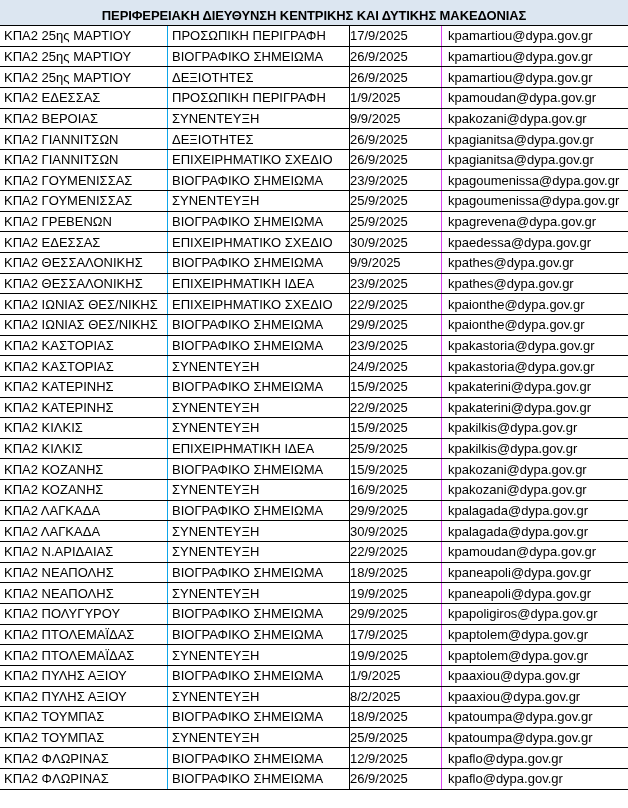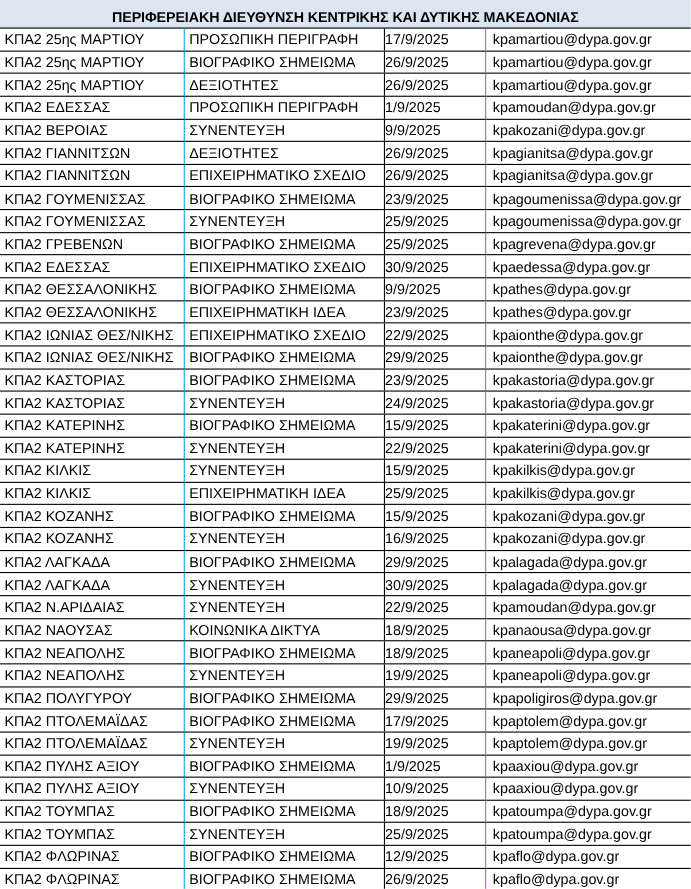--- a/index.html
+++ b/index.html
@@ -178,26 +178,20 @@
           <td class="c3">30/9/2025</td>
           <td class="c4">kpalagada@dypa.gov.gr</td>
         </tr>
         <tr>
           <td class="c1">ΚΠΑ2 Ν.ΑΡΙΔΑΙΑΣ</td>
           <td class="c2">ΣΥΝΕΝΤΕΥΞΗ</td>
           <td class="c3">22/9/2025</td>
           <td class="c4">kpamoudan@dypa.gov.gr</td>
         </tr>
         <tr>
-          <td class="c1">ΚΠΑ2 ΝΑΟΥΣΑΣ</td>
-          <td class="c2">ΚΟΙΝΩΝΙΚΑ ΔΙΚΤΥΑ</td>
-          <td class="c3">18/9/2025</td>
-          <td class="c4">kpanaousa@dypa.gov.gr</td>
-        </tr>
-        <tr>
           <td class="c1">ΚΠΑ2 ΝΕΑΠΟΛΗΣ</td>
           <td class="c2">ΒΙΟΓΡΑΦΙΚΟ ΣΗΜΕΙΩΜΑ</td>
           <td class="c3">18/9/2025</td>
           <td class="c4">kpaneapoli@dypa.gov.gr</td>
         </tr>
         <tr>
           <td class="c1">ΚΠΑ2 ΝΕΑΠΟΛΗΣ</td>
           <td class="c2">ΣΥΝΕΝΤΕΥΞΗ</td>
           <td class="c3">19/9/2025</td>
           <td class="c4">kpaneapoli@dypa.gov.gr</td>
@@ -222,21 +216,21 @@
         </tr>
         <tr>
           <td class="c1">ΚΠΑ2 ΠΥΛΗΣ ΑΞΙΟΥ</td>
           <td class="c2">ΒΙΟΓΡΑΦΙΚΟ ΣΗΜΕΙΩΜΑ</td>
           <td class="c3">1/9/2025</td>
           <td class="c4">kpaaxiou@dypa.gov.gr</td>
         </tr>
         <tr>
           <td class="c1">ΚΠΑ2 ΠΥΛΗΣ ΑΞΙΟΥ</td>
           <td class="c2">ΣΥΝΕΝΤΕΥΞΗ</td>
-          <td class="c3">10/9/2025</td>
+          <td class="c3">8/2/2025</td>
           <td class="c4">kpaaxiou@dypa.gov.gr</td>
         </tr>
         <tr>
           <td class="c1">ΚΠΑ2 ΤΟΥΜΠΑΣ</td>
           <td class="c2">ΒΙΟΓΡΑΦΙΚΟ ΣΗΜΕΙΩΜΑ</td>
           <td class="c3">18/9/2025</td>
           <td class="c4">kpatoumpa@dypa.gov.gr</td>
         </tr>
         <tr>
           <td class="c1">ΚΠΑ2 ΤΟΥΜΠΑΣ</td>

